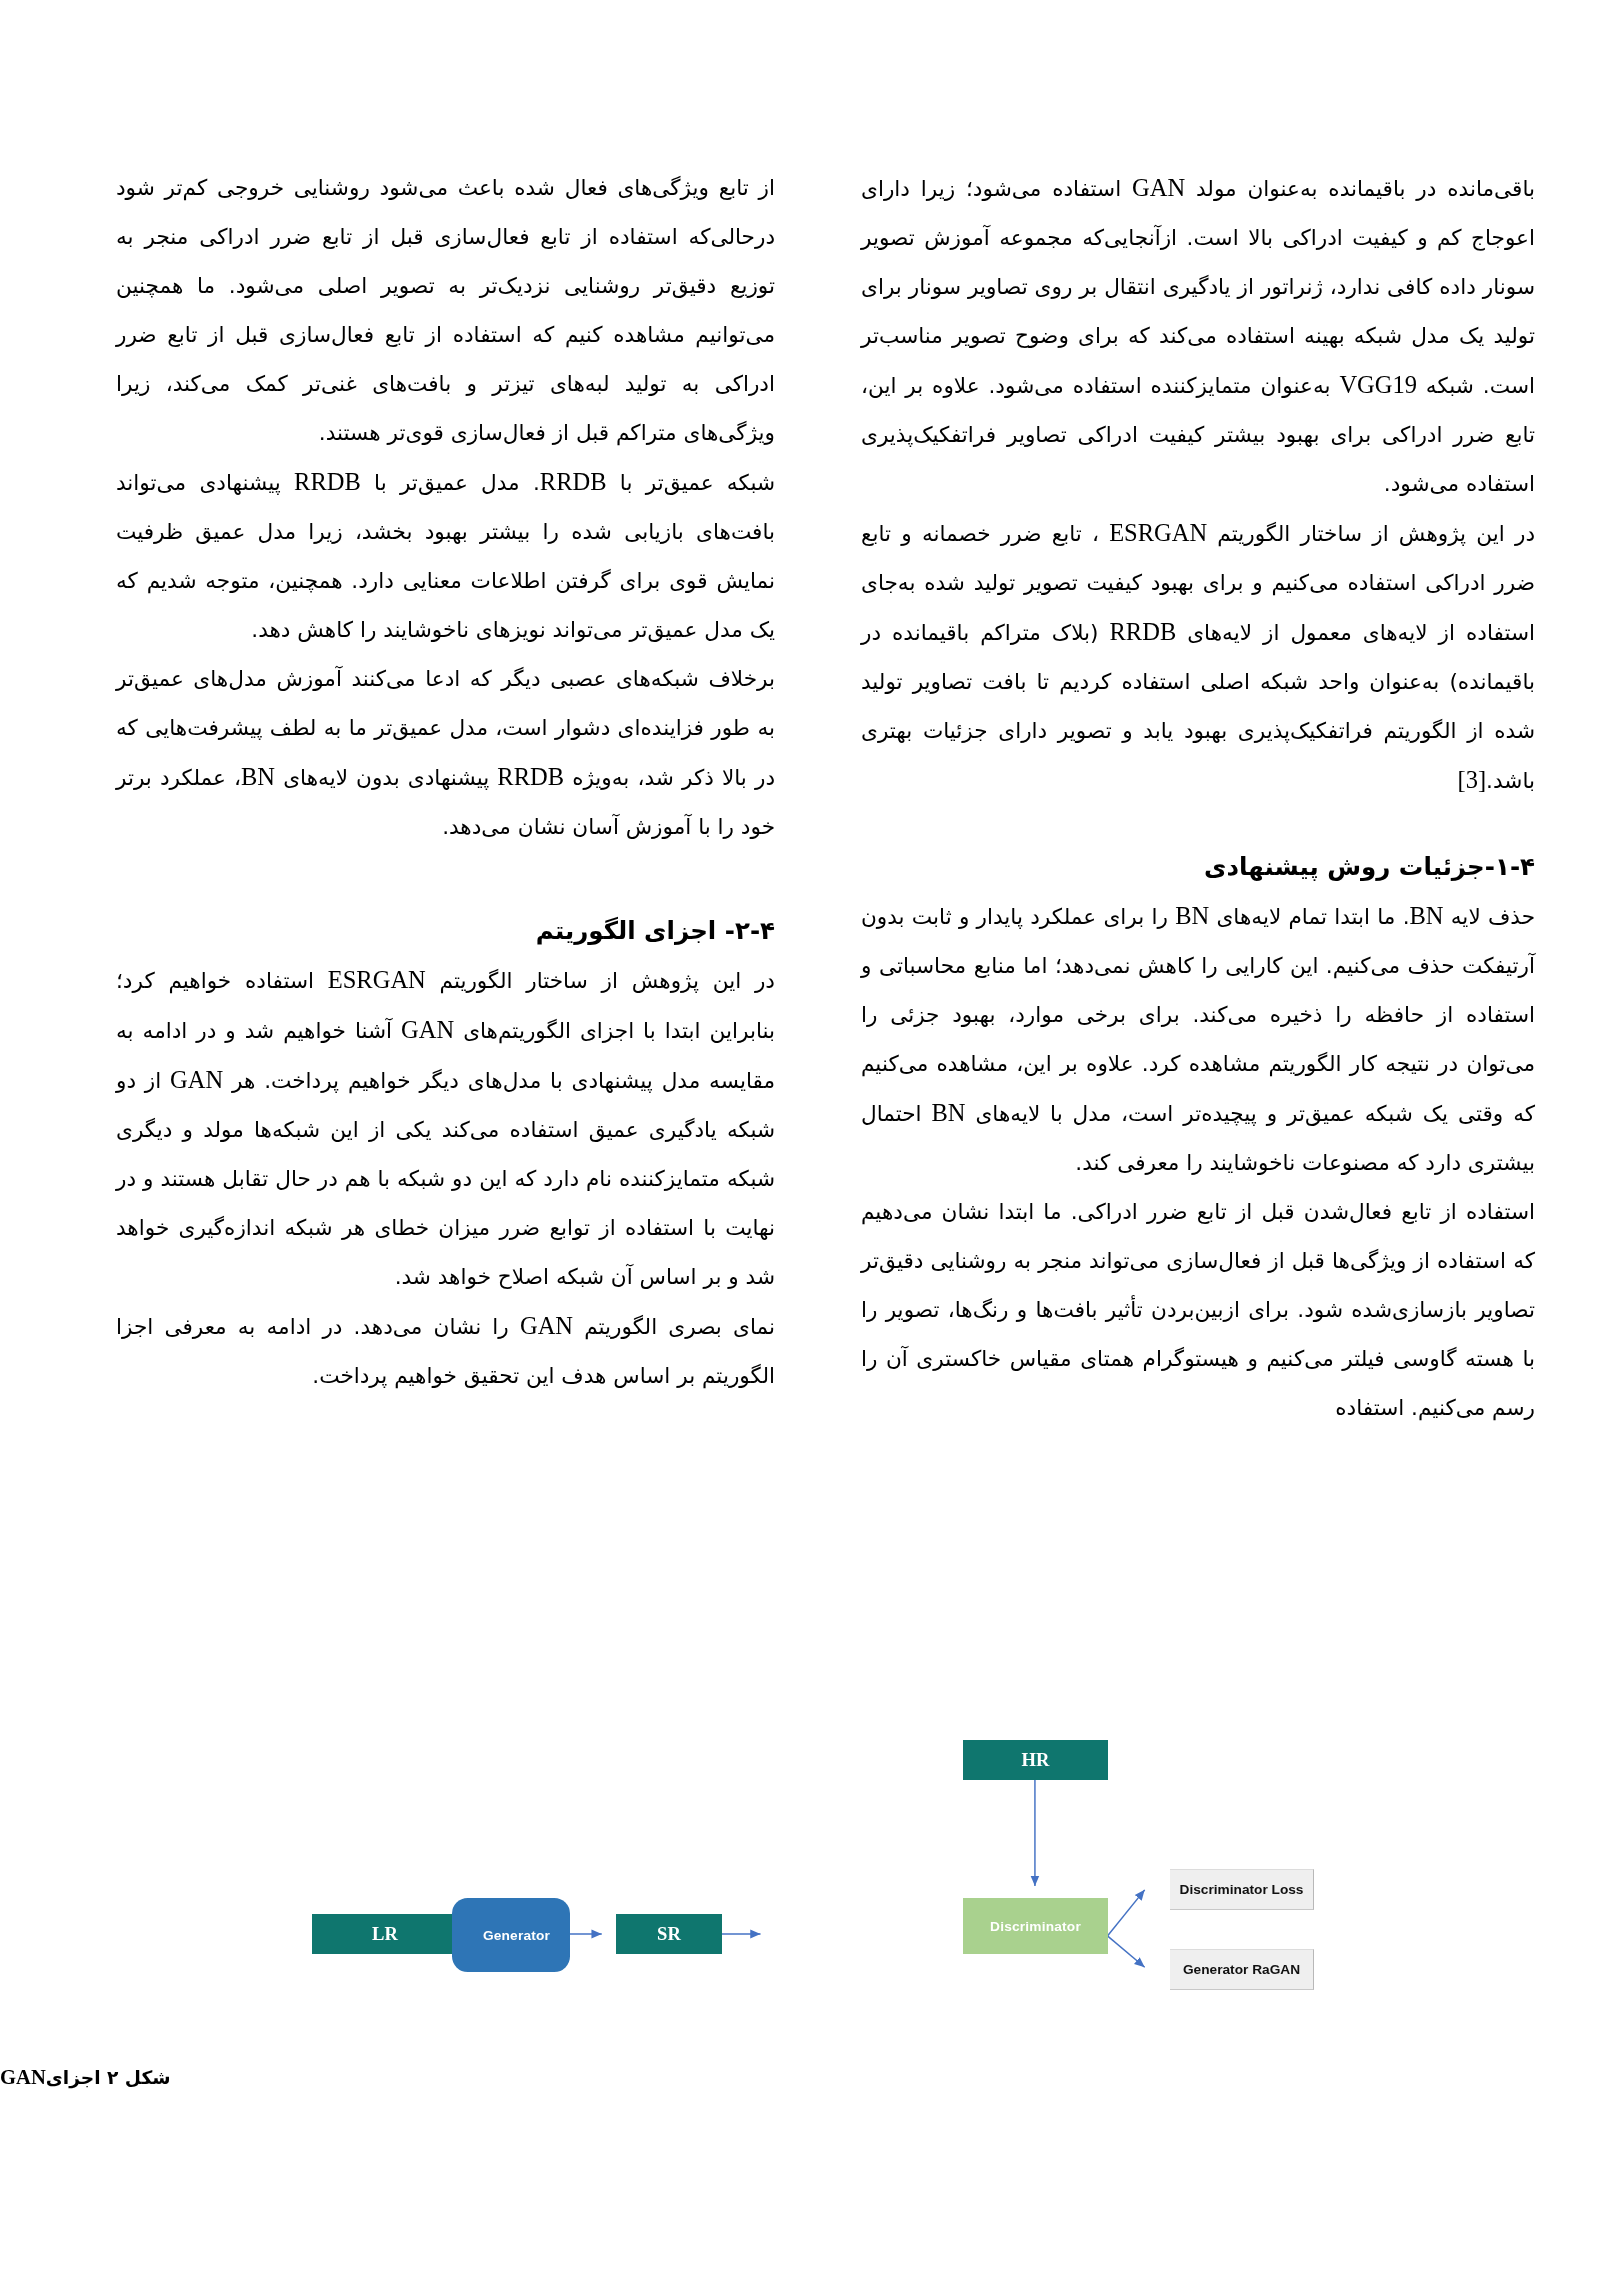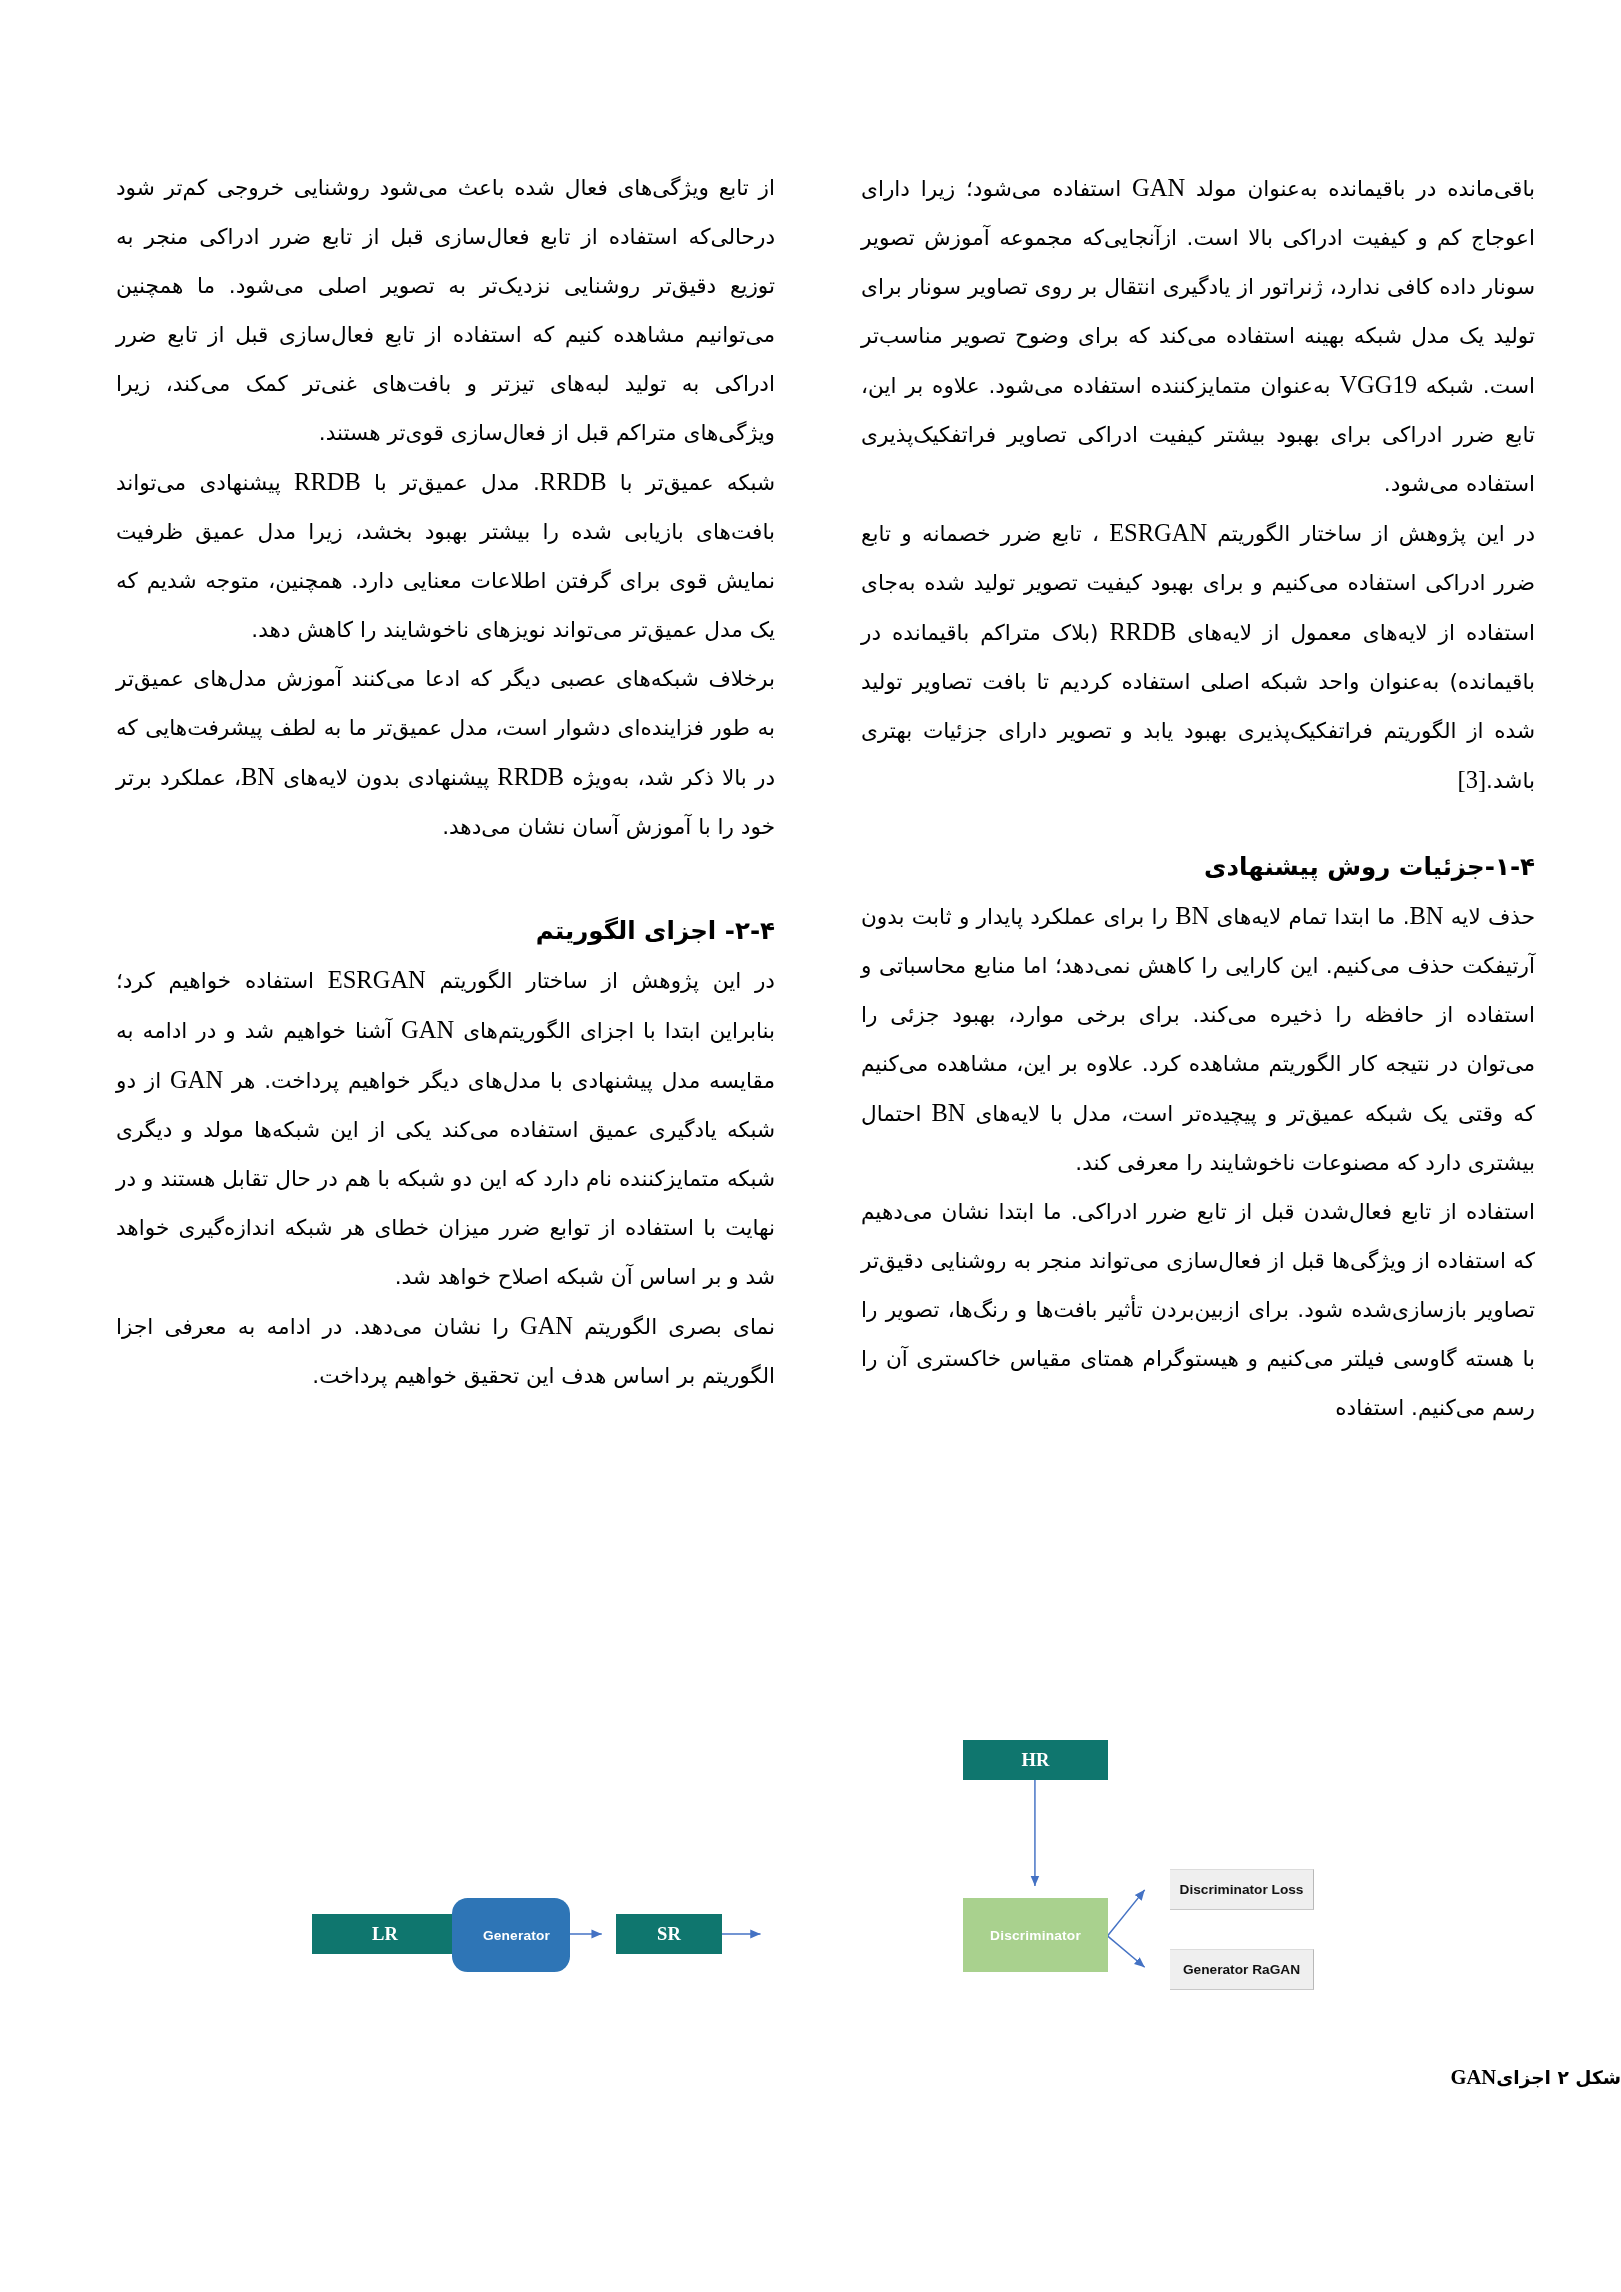--- a/index.html
+++ b/index.html
@@ -35,21 +35,21 @@
     .box.serif { font-family: "Liberation Serif", serif; font-size: 18.6px; }
     .box.sans { font-family: "Liberation Sans", sans-serif; font-size: 13.7px; letter-spacing: 0.2px; }
     .box.gen { background: #2e75b6; border-radius: 15.7px; }
     .box.disc { background: #a9d18e; }
     .box.loss {
       background: #efefef; color: #111; border-right: 1px solid #b8b8b8; border-bottom: 1px solid #c8c8c8;
       border-top: 1px solid #dcdcdc; font-family: "Liberation Sans", sans-serif; font-size: 13.7px; font-weight: bold;
     }
     svg.arrows { position: absolute; left: 0; top: 0; }
     .caption {
-      position: absolute; top: 2066px; left: 0; width: 1621px; text-align: right; direction: rtl;
+      position: absolute; top: 2066px; left: 0; width: 1621px; text-align: left; direction: rtl;
       font-family: "DejaVu Sans", sans-serif; font-weight: bold; font-size: 18.6px;
     }
     .caption .latin { font-size: 20.6px; font-weight: bold; }
   </style>
 </head>
 <body>
 
 <div class="page">
 
 
@@ -97,21 +97,21 @@
     </div>
 
     <div class="box blue serif" style="left:616px; top:1914px; width:106px; height:40px;">
       <span>SR</span>
     </div>
 
     <div class="box blue serif" style="left:963px; top:1740px; width:145px; height:40px;">
       <span>HR</span>
     </div>
 
-    <div class="box disc sans" style="left:963px; top:1898px; width:145px; height:74px;">
+    <div class="box disc sans" style="left:963px; top:1898px; width:145px; height:56px;">
       <span>Discriminator</span>
     </div>
 
     <div class="box loss" style="left:1170px; top:1869px; width:143px; height:39px;">
       <span>Discriminator Loss</span>
     </div>
 
     <div class="box loss" style="left:1170px; top:1949px; width:143px; height:39px;">
       <span>Generator RaGAN</span>
     </div>

